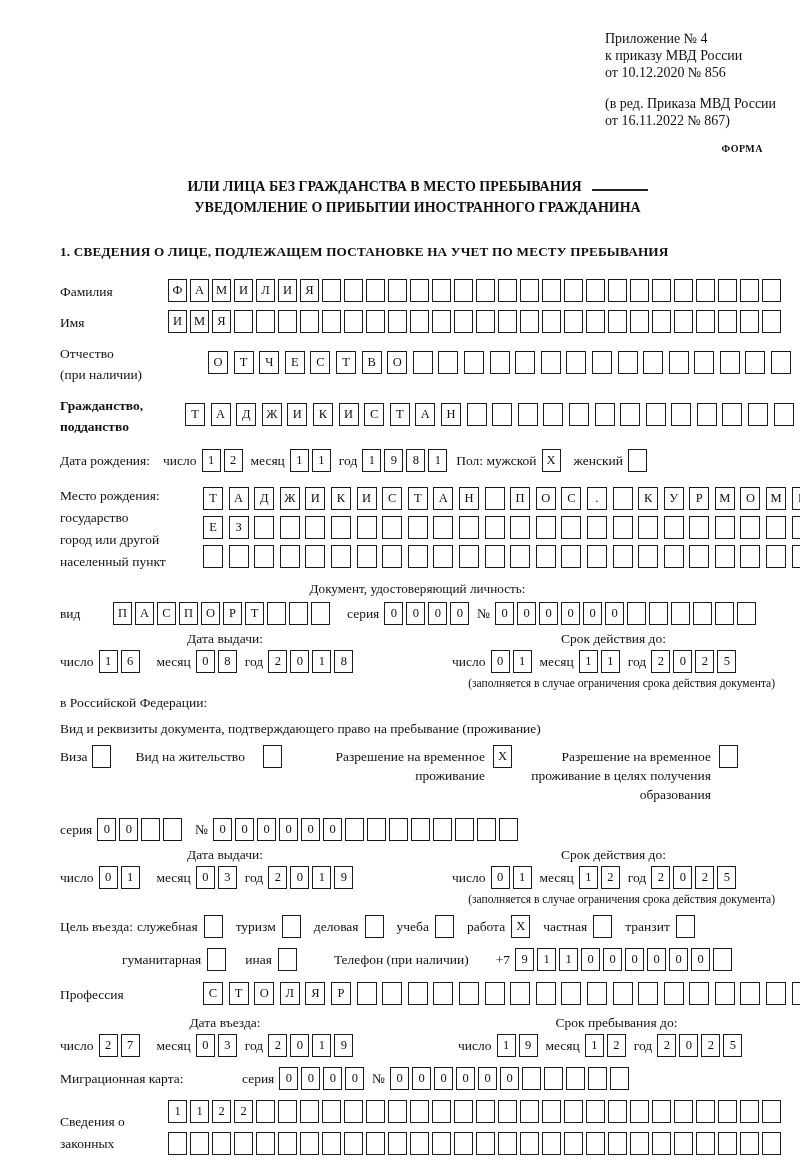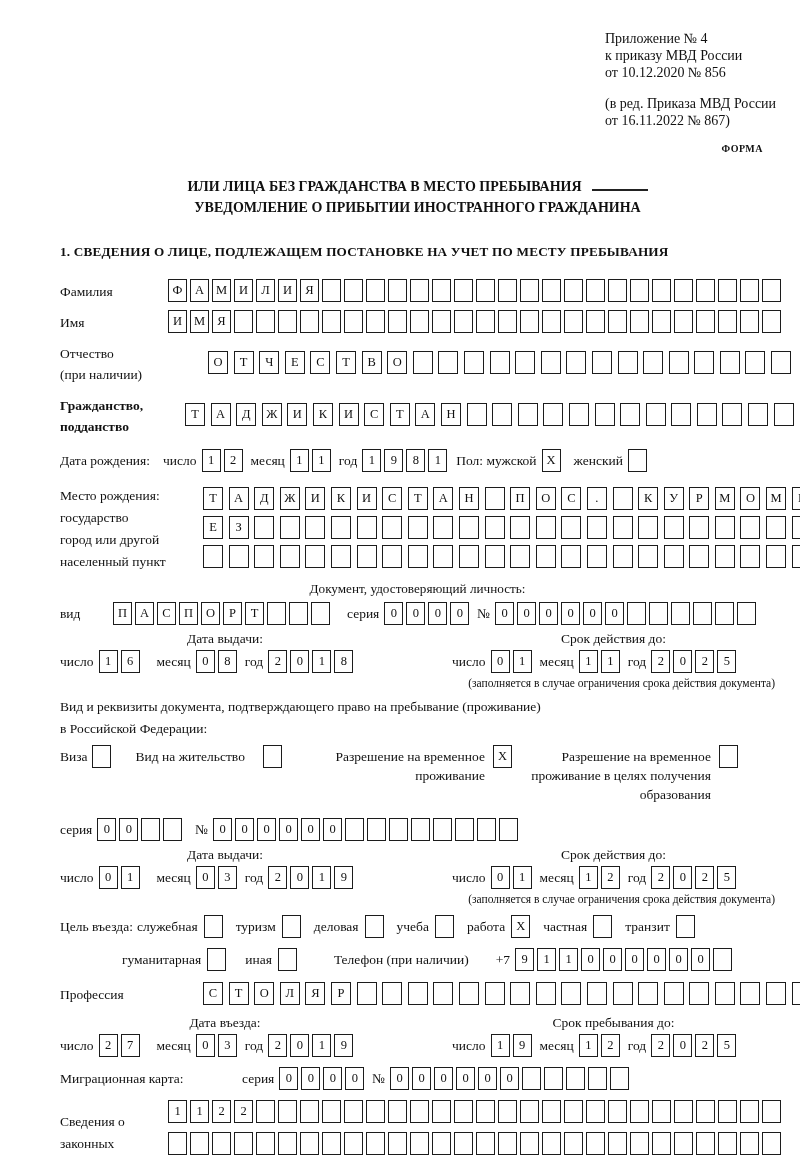--- a/index.html
+++ b/index.html
@@ -409,22 +409,22 @@
             <span class="cell">2</span>
             <span class="cell">0</span>
             <span class="cell">2</span>
             <span class="cell">5</span>
           </span>
       </div>
       <div class="note">(заполняется в случае ограничения срока действия документа)</div>
     </div>
   </div>
 
+  <div style="margin-top:6px;">в Российской Федерации:</div>
   <div style="margin-top:10px;">Вид и реквизиты документа, подтверждающего право на пребывание (проживание)</div>
-  <div style="margin-top:6px;">в Российской Федерации:</div>
 
   <div class="opt-row">
     <div class="opt">
       <span class="olabel">Виза</span>
       <span class="cells box" style="margin-left:4px;">
           <span class="cell"></span>
         </span>
     </div>
     <div class="opt" style="margin-left:22px;">
       <span class="olabel">Вид на жительство</span>
@@ -619,21 +619,21 @@
         <span class="cell"></span>
         <span class="cell"></span>
         <span class="cell"></span>
         <span class="cell"></span>
         <span class="cell"></span>
         <span class="cell"></span>
         <span class="cell"></span>
       </div>
   </div>
 
-  <div class="dates-row" style="margin-top:10px;">
+  <div class="dates-row" style="margin-top:10px;gap:6px;">
     <div class="date-left">
       <div class="date-heading">Дата въезда:</div>
       <div class="date-fields">
         <span class="lbl lbl-l">число</span>
         <span class="cells">
             <span class="cell">2</span>
             <span class="cell">7</span>
           </span>
         <span class="lbl" style="padding-left:14px;">месяц</span>
         <span class="cells">

